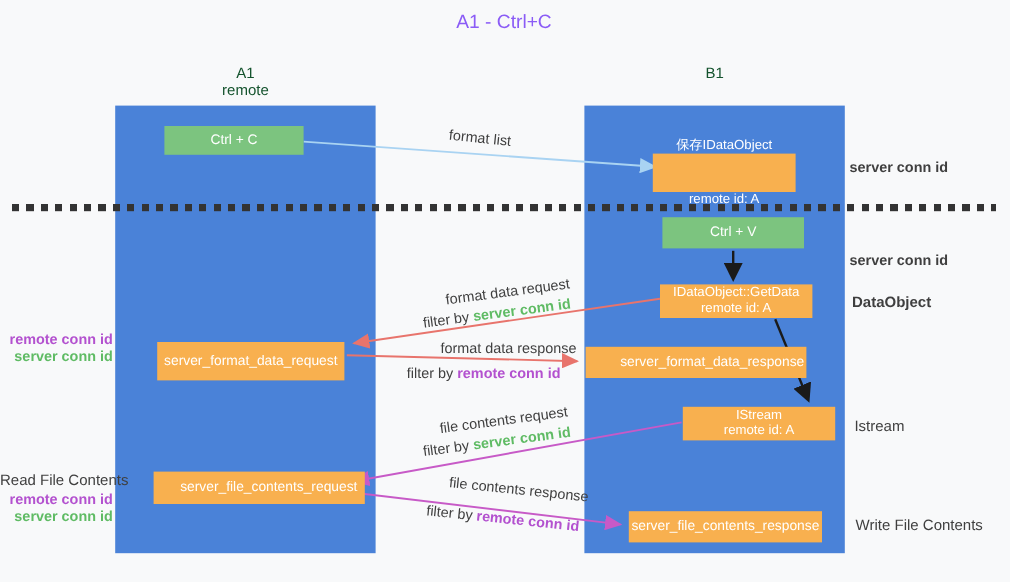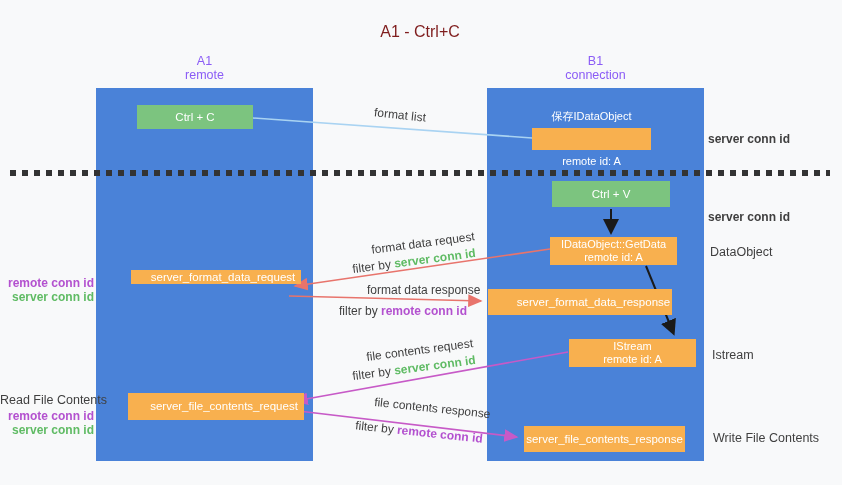--- a/index.html
+++ b/index.html
@@ -1,21 +1,21 @@
 <!DOCTYPE html>
 <html><head>
 <meta charset="utf-8">
 <style>
   html,body{margin:0;padding:0;}
   body{background:#e8e8e8;font-family:"Liberation Sans",sans-serif;}
   .stage{position:relative;width:842px;height:485px;background:#f8f9fa;overflow:hidden;
          font-family:"Liberation Sans",sans-serif;color:#3c3c3c;}
   .abs{position:absolute;}
-  .title{left:300px;top:21px;width:240px;text-align:center;font-size:16px;color:#7f1d1d;line-height:21px;}
-  .col-header{width:217px;text-align:center;font-size:12.5px;color:#8b5cf6;line-height:14px;top:54px;}
+  .title{left:300px;top:8px;width:240px;text-align:center;font-size:16px;color:#8b5cf6;line-height:21px;}
+  .col-header{width:217px;text-align:center;font-size:12.5px;color:#14532d;line-height:14px;top:54px;}
   .lifeline{top:88px;width:217px;height:373px;background:#4a82d8;}
   .divider{left:10px;top:170px;width:820px;height:6px;
            background:repeating-linear-gradient(90deg,#333 0 6px,transparent 6px 12px);}
   .node{display:flex;flex-direction:column;align-items:center;justify-content:center;
         color:#ffffff;text-align:center;font-size:11.5px;line-height:13px;}
   .green{background:#7cc47f;}
   .orange{background:#f8b04f;}
   .lbl{font-size:12px;color:#3f3f3f;white-space:nowrap;}
   .rot-up{transform:rotate(-7.5deg);}
   .rot-down{transform:rotate(6deg);}
@@ -33,21 +33,20 @@
   <div class="abs title">
     <div>A1 - Ctrl+C</div>
   </div>
 
   <div class="abs col-header" style="left:96px;">
     <div>A1</div>
     <div>remote</div>
   </div>
   <div class="abs col-header" style="left:487px;">
     <div>B1</div>
-    <div>connection</div>
   </div>
 
   <div class="abs lifeline" style="left:96px;"></div>
   <div class="abs lifeline" style="left:487px;"></div>
 
   <div class="abs divider"></div>
 
   <svg class="arrows" width="842" height="485" viewBox="0 0 842 485">
     <defs>
       <marker id="m-blue" markerWidth="9" markerHeight="8" refX="8" refY="4" orient="auto">
@@ -69,35 +68,35 @@
     <line x1="550" y1="249" x2="295" y2="286" stroke="#e8746c" stroke-width="1.6" marker-end="url(#m-red)"></line>
     <line x1="289" y1="296" x2="481" y2="301" stroke="#e8746c" stroke-width="1.6" marker-end="url(#m-red)"></line>
     <line x1="568" y1="352" x2="295" y2="401" stroke="#c75ac7" stroke-width="1.6" marker-end="url(#m-mag)"></line>
     <line x1="290" y1="410" x2="517" y2="437" stroke="#c75ac7" stroke-width="1.6" marker-end="url(#m-mag)"></line>
   </svg>
 
   <div class="abs node green" style="left:137px;top:105px;width:116px;height:24px;">
     <div>Ctrl + C</div>
   </div>
 
-  <div class="abs node orange" style="left:532px;top:128px;width:119px;height:22px;font-size:11px;gap:32px;">
+  <div class="abs node orange" style="left:544px;top:128px;width:119px;height:32px;font-size:11px;gap:32px;">
     <div>保存IDataObject</div>
     <div>remote id: A</div>
   </div>
 
   <div class="abs node green" style="left:552px;top:181px;width:118px;height:26px;">
     <div>Ctrl + V</div>
   </div>
 
   <div class="abs node orange" style="left:550px;top:237px;width:127px;height:28px;font-size:11px;">
     <div>IDataObject::GetData</div>
     <div>remote id: A</div>
   </div>
 
-  <div class="abs node orange" style="left:131px;top:270px;width:156px;height:14px;padding-left:14px;">
+  <div class="abs node orange" style="left:131px;top:285px;width:156px;height:32px;">
     <div>server_format_data_request</div>
   </div>
 
   <div class="abs node orange" style="left:488px;top:289px;width:157px;height:26px;padding-left:27px;">
     <div>server_format_data_response</div>
   </div>
 
   <div class="abs node orange" style="left:569px;top:339px;width:127px;height:28px;font-size:11px;">
     <div>IStream</div>
     <div>remote id: A</div>
@@ -128,21 +127,21 @@
     <span>filter by </span><span class="green-t">server conn id</span>
   </div>
 
   <div class="abs lbl rot-down" style="left:374px;top:401px;">file contents response</div>
   <div class="abs lbl rot-down" style="left:355px;top:425px;">
     <span>filter by </span><span class="purple-t">remote conn id</span>
   </div>
 
   <div class="abs side-label green-t" style="left:708px;top:132px;font-size:12px;">server conn id</div>
   <div class="abs side-label green-t" style="left:708px;top:210px;font-size:12px;">server conn id</div>
-  <div class="abs side-label" style="left:710px;top:245px;">DataObject</div>
+  <div class="abs side-label" style="left:710px;top:245px;font-weight:bold;">DataObject</div>
   <div class="abs side-label" style="left:712px;top:348px;">Istream</div>
   <div class="abs side-label" style="left:713px;top:431px;">Write File Contents</div>
 
   <div class="abs left-block" style="top:276px;">
     <div class="purple-t">remote conn id</div>
     <div class="green-t">server conn id</div>
   </div>
   <div class="abs left-block" style="top:393px;color:#3f3f3f;font-size:12.5px;">Read File Contents</div>
   <div class="abs left-block" style="top:409px;">
     <div class="purple-t">remote conn id</div>

